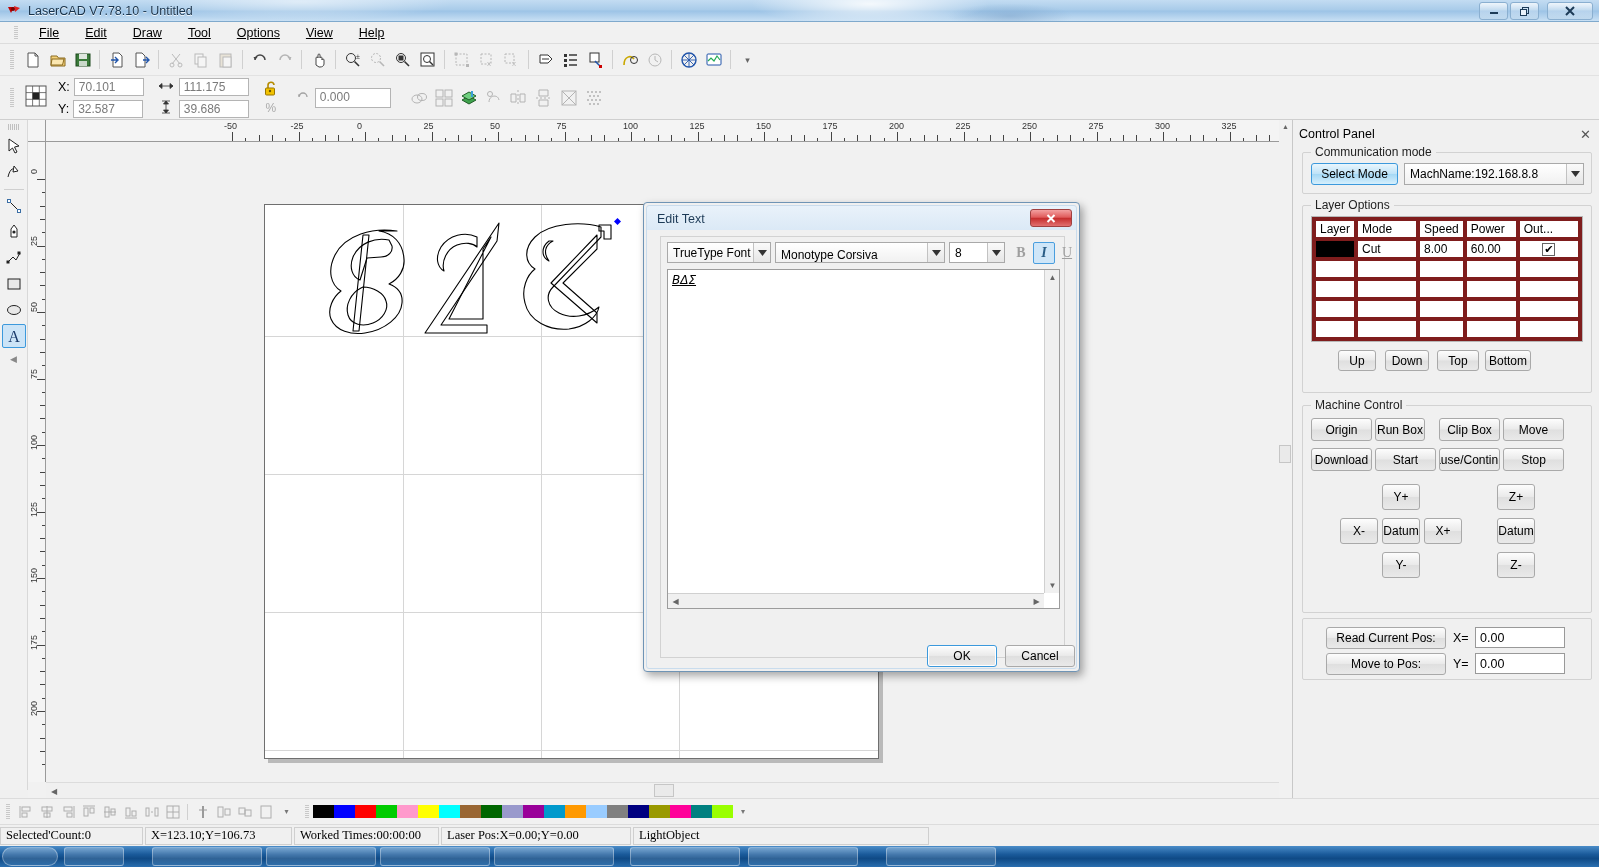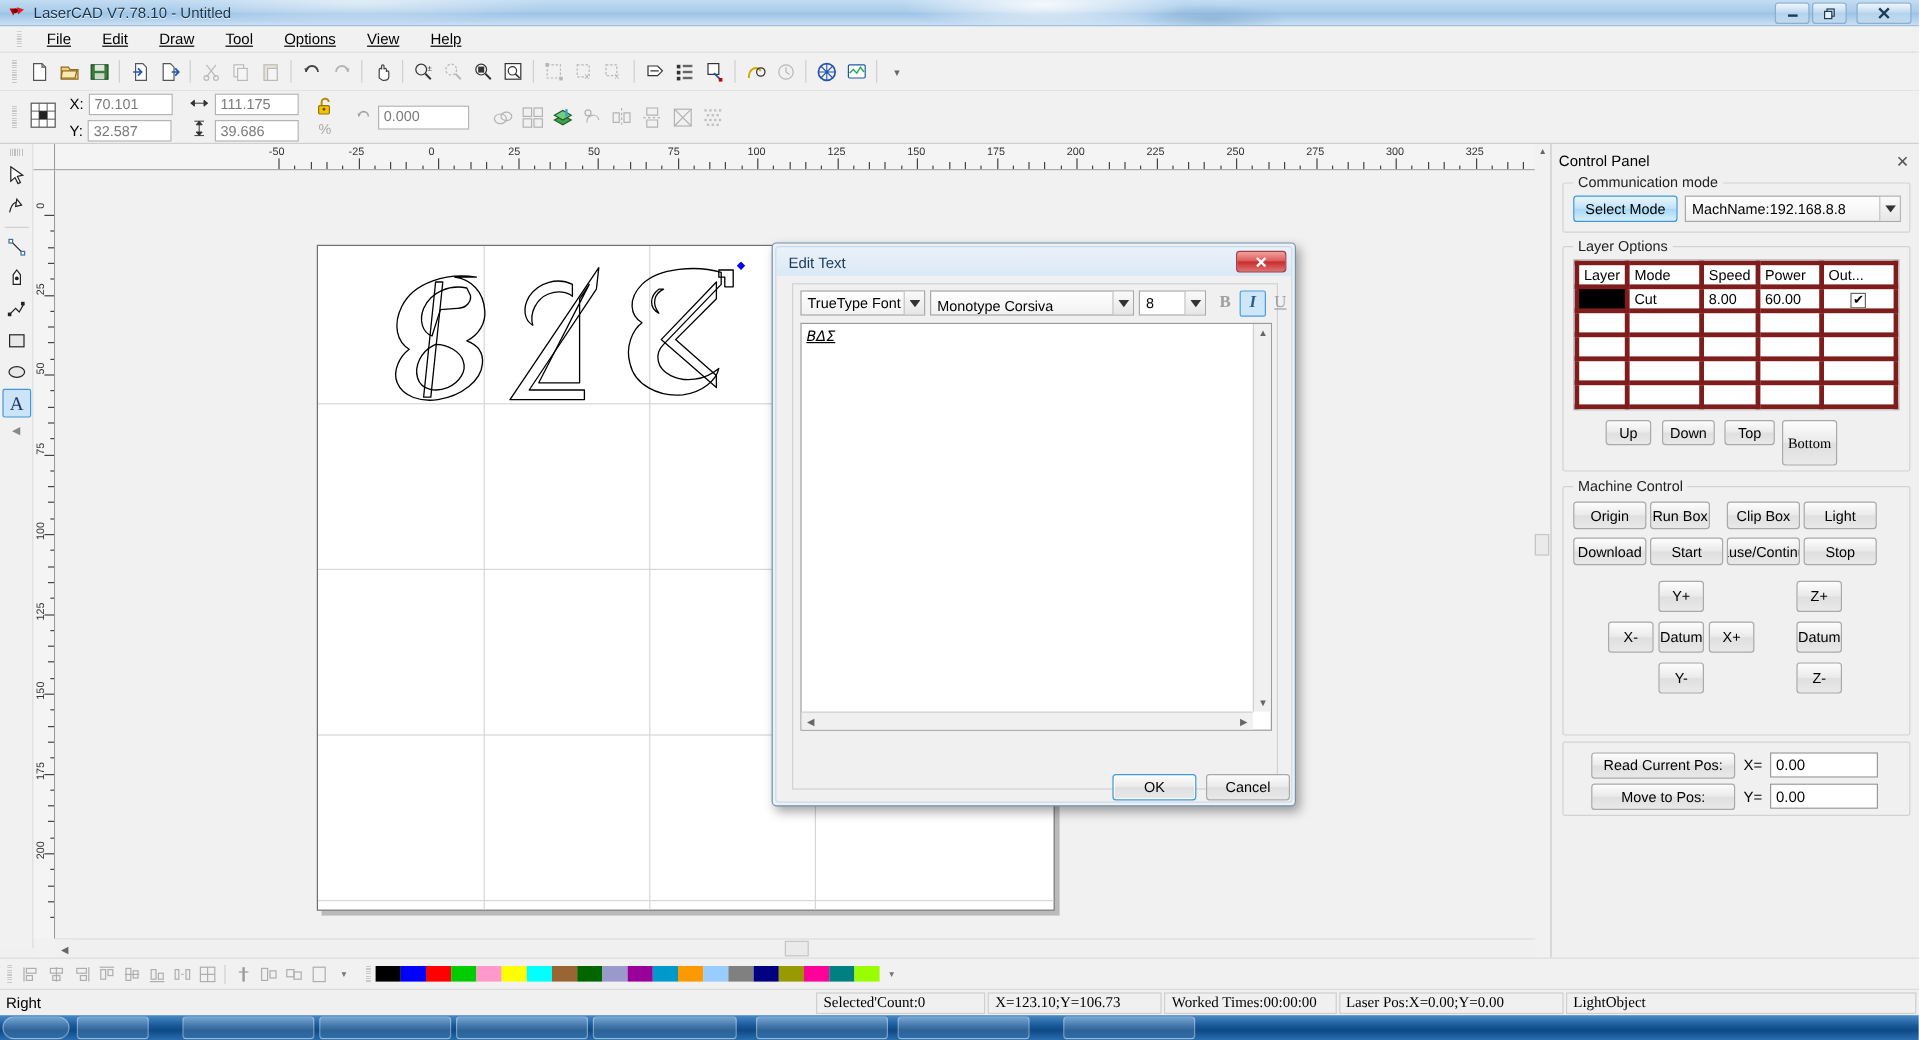--- a/index.html
+++ b/index.html
@@ -943,30 +943,30 @@
               <td></td>
               <td></td>
               <td></td>
             </tr>
         </tbody>
       </table>
     </div>
     <div class="btn" style="position:absolute;left:35px;top:144px;width:38px;height:21px;">Up</div>
     <div class="btn" style="position:absolute;left:82px;top:144px;width:44px;height:21px;">Down</div>
     <div class="btn" style="position:absolute;left:134px;top:144px;width:42px;height:21px;">Top</div>
-    <div class="btn" style="position:absolute;left:182px;top:144px;width:46px;height:38px;font-family:Liberation Serif, serif;">Bottom</div>
+    <div class="btn" style="position:absolute;left:182px;top:144px;width:46px;height:21px;">Bottom</div>
   </div>
 
   <div class="group" style="left:9px;top:285px;width:290px;height:208px;">
     <span class="glabel">Machine Control</span>
 
     <div class="btn" style="position:absolute;left:8px;top:12px;width:61px;height:23px;">Origin</div>
     <div class="btn" style="position:absolute;left:72px;top:12px;width:50px;height:23px;">Run Box</div>
     <div class="btn" style="position:absolute;left:136px;top:12px;width:61px;height:23px;">Clip Box</div>
-    <div class="btn" style="position:absolute;left:200px;top:12px;width:61px;height:23px;">Light</div>
+    <div class="btn" style="position:absolute;left:200px;top:12px;width:61px;height:23px;">Move</div>
 
     <div class="btn" style="position:absolute;left:8px;top:42px;width:61px;height:23px;">Download</div>
     <div class="btn" style="position:absolute;left:72px;top:42px;width:61px;height:23px;">Start</div>
     <div class="btn" style="position:absolute;left:136px;top:42px;width:61px;height:23px;">ause/Continu</div>
     <div class="btn" style="position:absolute;left:200px;top:42px;width:61px;height:23px;">Stop</div>
 
     <div class="btn" style="position:absolute;left:79px;top:78px;width:38px;height:26px;">Y+</div>
     <div class="btn" style="position:absolute;left:37px;top:112px;width:38px;height:26px;">X-</div>
     <div class="btn" style="position:absolute;left:79px;top:112px;width:38px;height:26px;">Datum</div>
     <div class="btn" style="position:absolute;left:121px;top:112px;width:38px;height:26px;">X+</div>
@@ -1090,21 +1090,20 @@
     <div class="swatch" style="background:#000080;"></div>
     <div class="swatch" style="background:#999900;"></div>
     <div class="swatch" style="background:#ff0099;"></div>
     <div class="swatch" style="background:#008080;"></div>
     <div class="swatch" style="background:#99ff00;"></div>
     <div style="margin-left:8px;font-size:8px;color:#777;">▾</div>
   </div>
 </div>
 
 <div id="statusbar">
-  <div style="width:690px;padding-left:5px;">Right</div>
   <div class="scell" style="width:143px;">Selected'Count:0</div>
   <div class="scell" style="width:147px;">X=123.10;Y=106.73</div>
   <div class="scell" style="width:145px;">Worked Times:00:00:00</div>
   <div class="scell" style="width:190px;">Laser Pos:X=0.00;Y=0.00</div>
   <div class="scell" style="width:296px;">LightObject</div>
 </div>
 
 <div id="taskbar">
   <div class="tbitem" style="left:2px;width:56px;border-radius:10px;"></div>
   <div class="tbitem" style="left:64px;width:60px;"></div>

